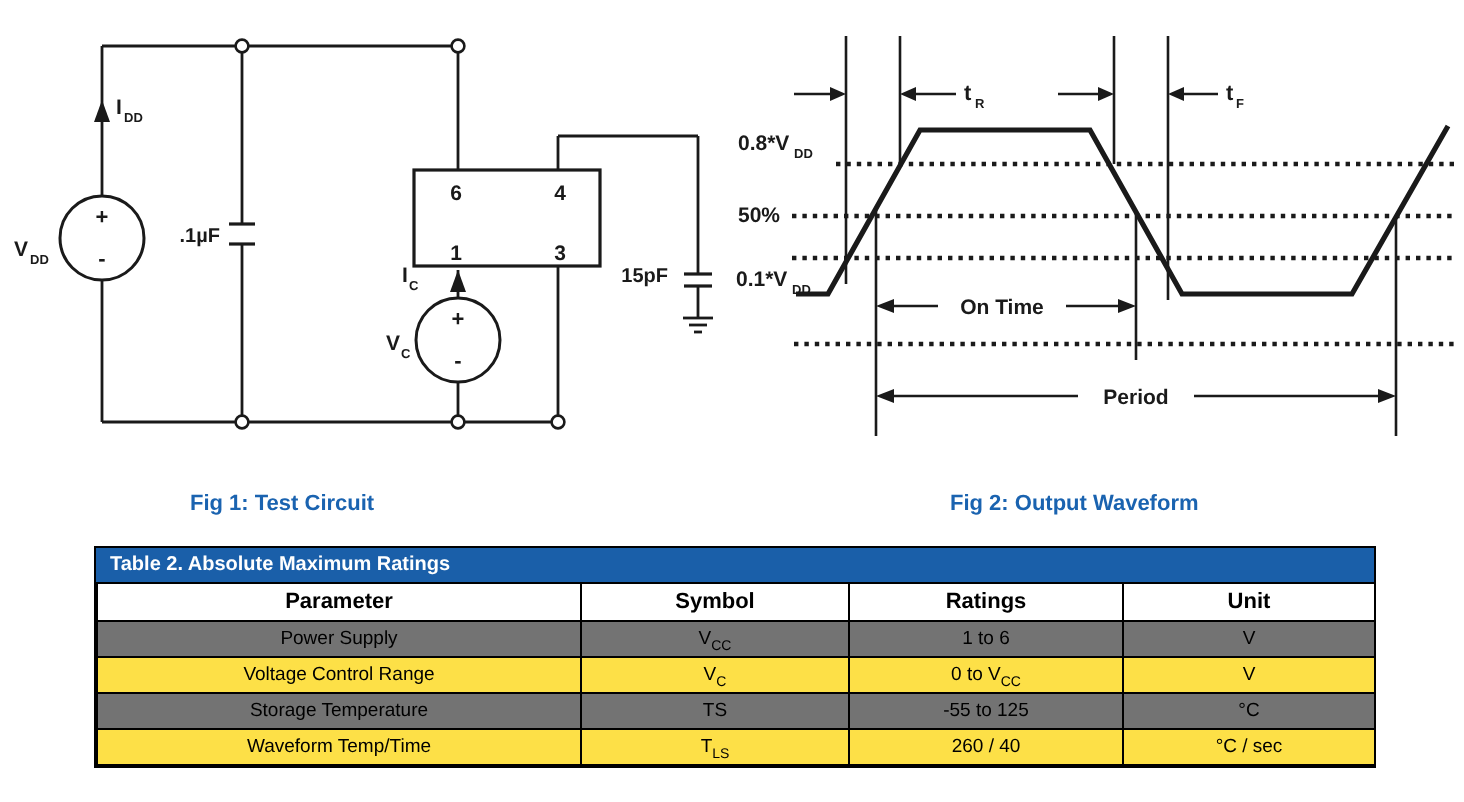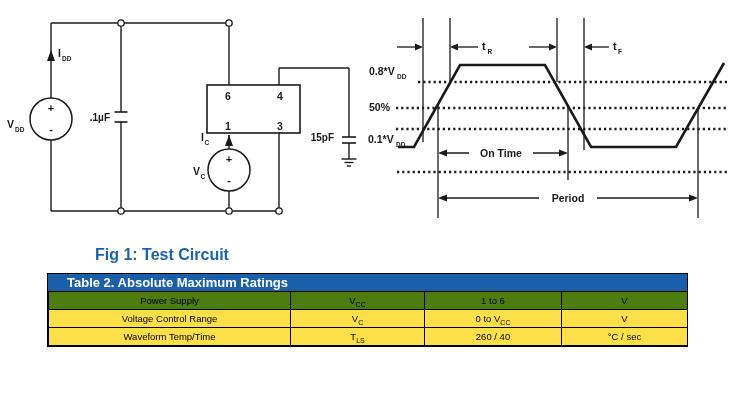--- a/index.html
+++ b/index.html
@@ -1,29 +1,29 @@
 <!DOCTYPE html>
 <html><head>
 <meta charset="utf-8">
 <style>
   html,body{margin:0;padding:0;background:#ffffff;}
   .page{position:relative;width:732px;height:401px;background:#fff;overflow:hidden;
         font-family:"Liberation Sans",sans-serif;}
   svg text{font-family:"Liberation Sans",sans-serif;fill:#1a1a1a;}
-  .fig-caption{position:absolute;top:246px;font-size:16px;font-weight:bold;color:#1a63b0;}
+  .fig-caption{position:absolute;top:246px;font-size:11px;font-weight:bold;color:#1a63b0;}
   .cap1{left:95px;}
   .cap2{left:475px;}
   .tbl-wrap{position:absolute;left:47px;top:273px;width:639px;border:1.5px solid #000;}
-  .tbl-title{height:17px;background:#1a5fa9;color:#fff;font-size:13px;font-weight:bold;
-             display:flex;align-items:center;padding-left:19px;}
+  .tbl-title{height:17px;background:#1a5fa9;color:#fff;font-size:10px;font-weight:bold;
+             display:flex;align-items:center;padding-left:7px;}
   table.ratings{border-collapse:collapse;table-layout:fixed;width:100%;}
   table.ratings td,table.ratings th{border:1px solid #000;text-align:center;vertical-align:middle;
              font-size:9.5px;color:#000;height:17px;padding:0;}
   table.ratings th{font-size:11px;font-weight:bold;height:18px;background:#fff;}
-  tr.blue td{background:#4d7c0f;}
+  tr.blue td{background:#737373;}
   tr.white td{background:#fde047;}
   sub.s{font-size:7px;line-height:0;}
 </style>
 </head>
 <body>
 
 <div class="page">
 
   <svg width="366" height="240" viewBox="0 0 366 240" style="position:absolute;left:0;top:0;">
     <g stroke="#1a1a1a" stroke-width="1.4" fill="none">
@@ -147,43 +147,56 @@
     <text x="202" y="202" font-size="10.5" font-weight="bold" text-anchor="middle">Period</text>
 
     <text x="3" y="75" font-size="10.5" font-weight="bold">0.8*V</text>
     <text x="31" y="79" font-size="6.5" font-weight="bold">DD</text>
     <text x="3" y="111" font-size="10.5" font-weight="bold">50%</text>
     <text x="2" y="143" font-size="10.5" font-weight="bold">0.1*V</text>
     <text x="30" y="147" font-size="6.5" font-weight="bold">DD</text>
   </svg>
 
   <div class="fig-caption cap1">Fig 1: Test Circuit</div>
+  <div class="fig-caption cap2">Fig 2: Output Waveform</div>
 
   <div class="tbl-wrap">
     <div class="tbl-title">Table 2. Absolute Maximum Ratings</div>
     <table class="ratings">
       <colgroup>
         <col style="width:242px">
           <col style="width:134px">
           <col style="width:137px">
           <col style="width:126px">
       </colgroup>
       <tbody>
+          <tr>
+        <th>Parameter</th>
+        <th>Symbol</th>
+        <th>Ratings</th>
+        <th>Unit</th>
+      </tr>
       <tr class="blue">
         <td>Power Supply</td>
         <td><span>V</span><sub class="s">CC</sub></td>
         <td><span>1 to 6</span><sub class="s"></sub></td>
         <td>V</td>
       </tr>
       <tr class="white">
         <td>Voltage Control Range</td>
         <td><span>V</span><sub class="s">C</sub></td>
         <td><span>0 to V</span><sub class="s">CC</sub></td>
         <td>V</td>
       </tr>
+      <tr class="blue">
+        <td>Storage Temperature</td>
+        <td><span>TS</span><sub class="s"></sub></td>
+        <td><span>-55 to 125</span><sub class="s"></sub></td>
+        <td>°C</td>
+      </tr>
       <tr class="white">
         <td>Waveform Temp/Time</td>
         <td><span>T</span><sub class="s">LS</sub></td>
         <td><span>260 / 40</span><sub class="s"></sub></td>
         <td>°C / sec</td>
       </tr>
     </tbody>
       </table>
   </div>
 

